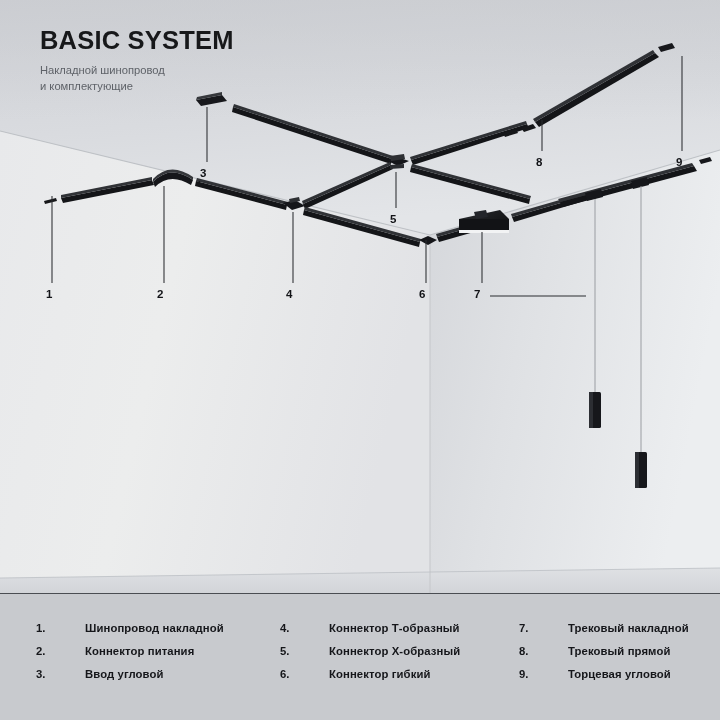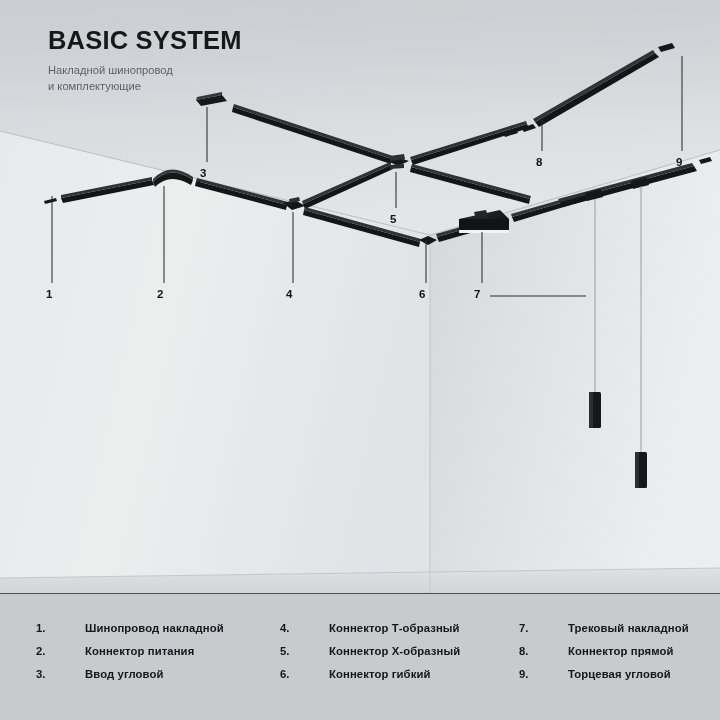--- a/index.html
+++ b/index.html
@@ -30,21 +30,21 @@
     left: 0; top: 0;
     width: 720px;
     height: 594px;
     overflow: hidden;
   }
   #scene-svg { display: block; }
 
   
   #header {
     position: absolute;
-    left: 48px;
+    left: 40px;
     top: 26px;
     width: 330px;
     z-index: 40;
   }
   #title {
     font-size: 25.5px;
     font-weight: bold;
     letter-spacing: 0.2px;
     color: #17181a;
     line-height: 1.1;
@@ -325,21 +325,21 @@
           <span class="legend-label">Коннектор гибкий</span>
         </div>
       </div>
     <div class="legend-col" id="legend-col-3">
         <div class="legend-row">
           <span class="legend-num">7.</span>
           <span class="legend-label">Трековый накладной</span>
         </div>
         <div class="legend-row">
           <span class="legend-num">8.</span>
-          <span class="legend-label">Коннектор прямой</span>
+          <span class="legend-label">Трековый прямой</span>
         </div>
         <div class="legend-row">
           <span class="legend-num">9.</span>
           <span class="legend-label">Торцевая угловой</span>
         </div>
       </div>
   </div>
 
 </div>
 

